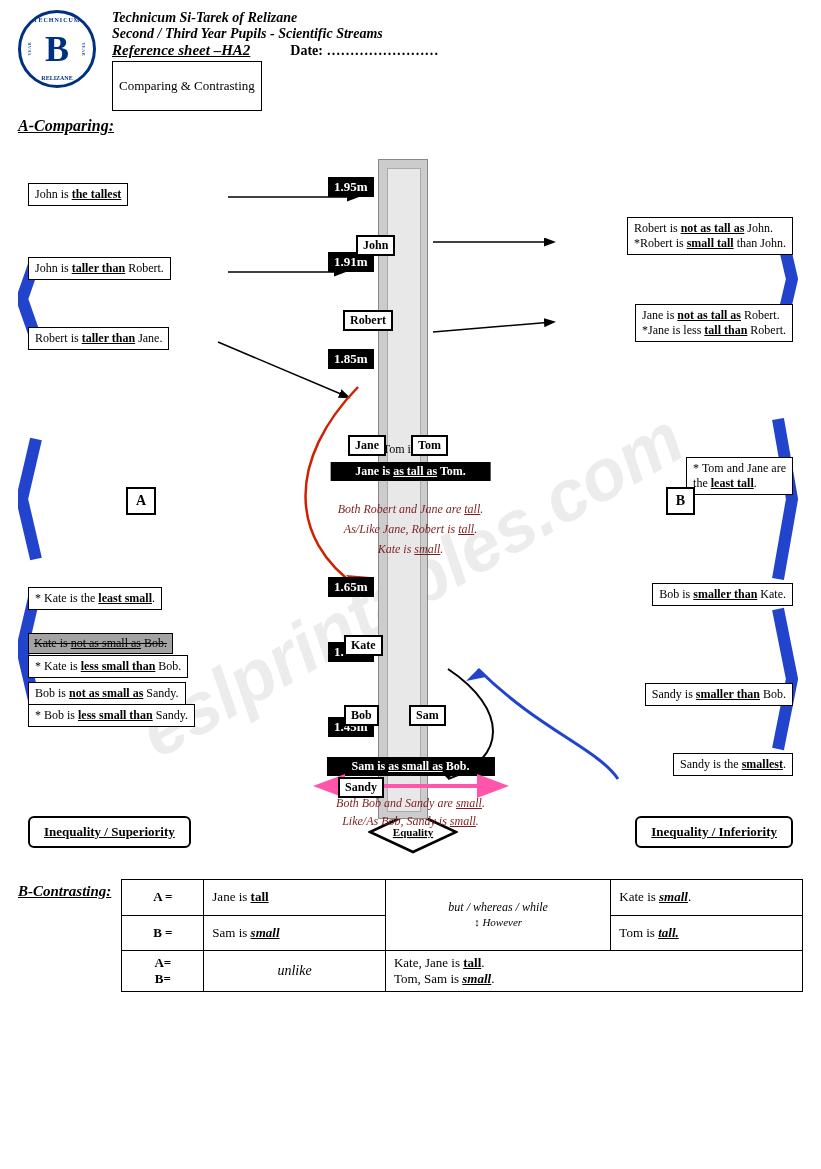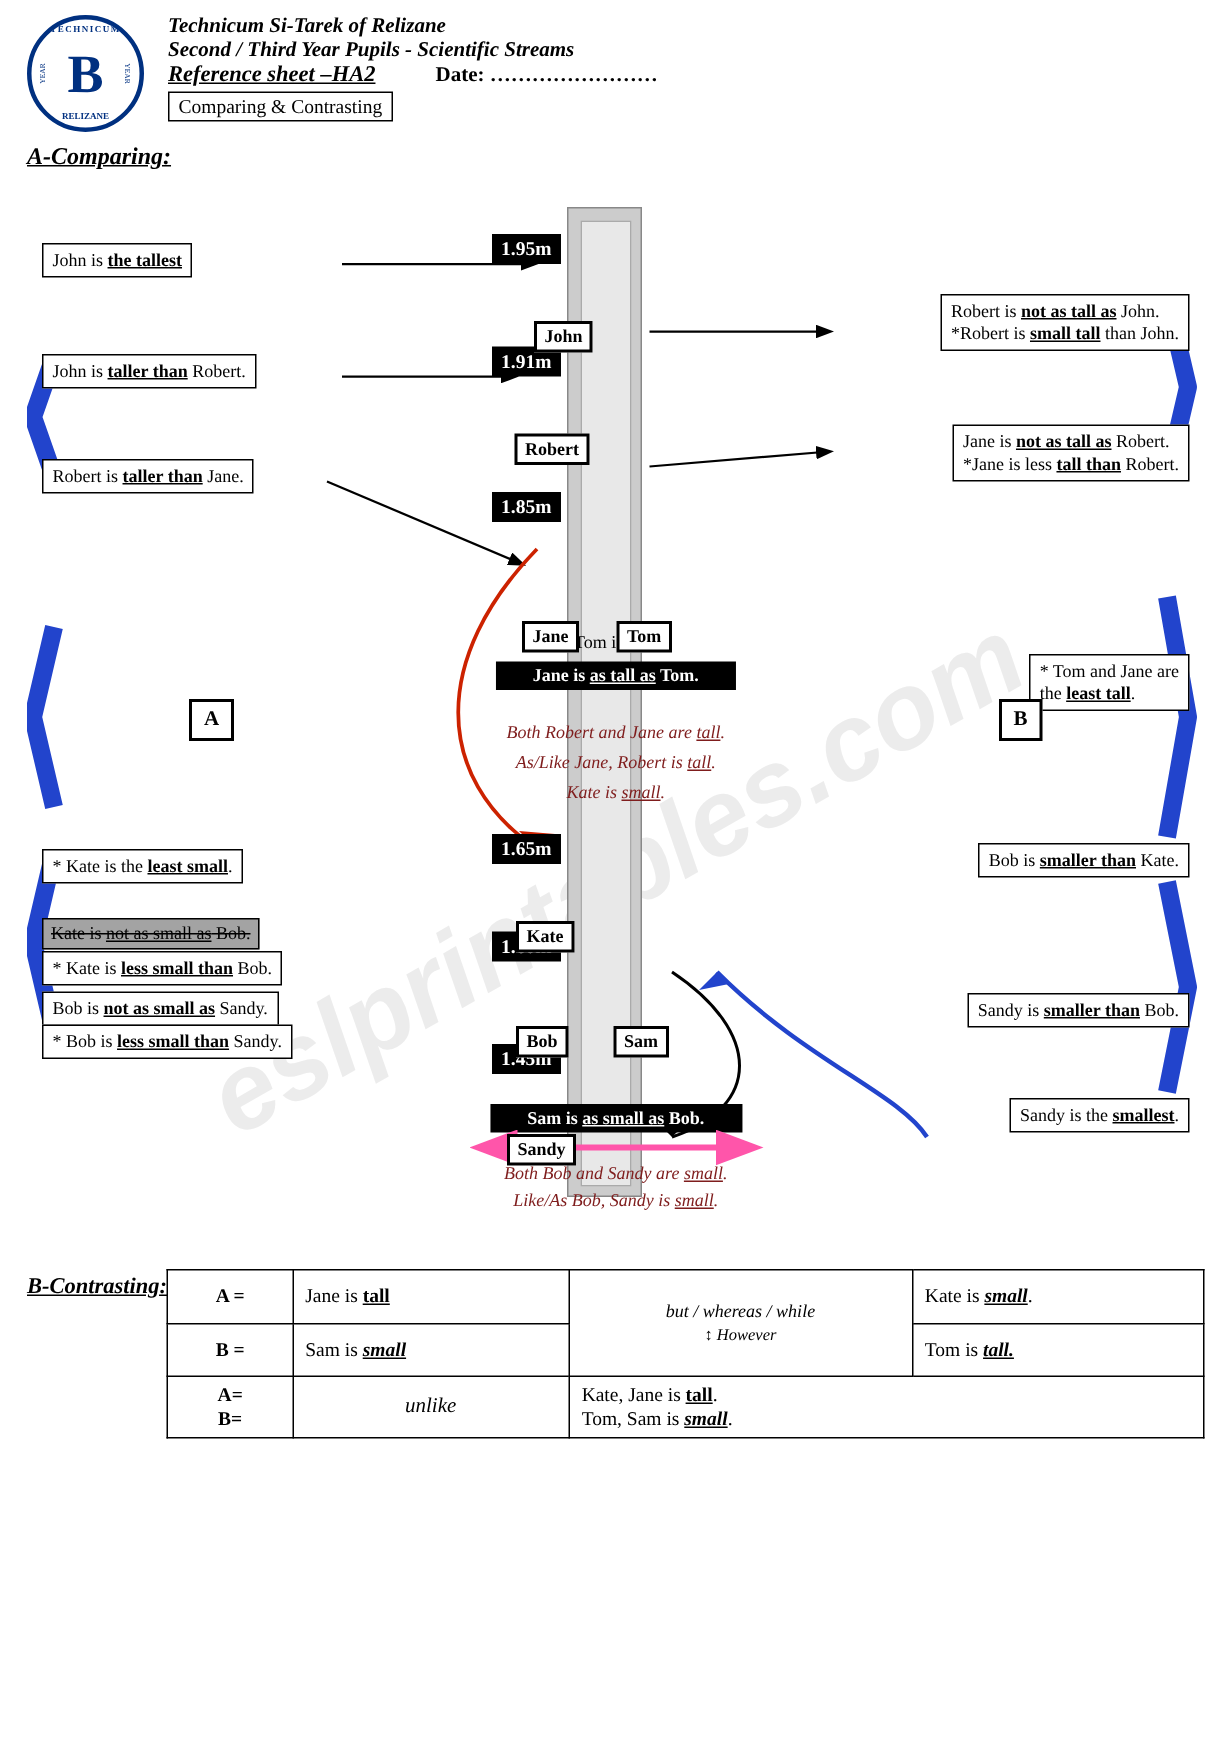--- a/index.html
+++ b/index.html
@@ -58,21 +58,21 @@
       font-style: italic;
     }
     .header-text .date-line {
       font-size: 14px;
       font-weight: bold;
     }
     .header-text .topic {
       font-size: 13px;
       border: 1.5px solid #000;
       display: inline-block;
-      padding: 1px 6px;
+      padding: 16px 6px;
       margin-top: 2px;
       text-align: right;
     }
 
     
     .section-title {
       font-size: 16px;
       font-weight: bold;
       font-style: italic;
       text-decoration: underline;
@@ -217,23 +217,24 @@
     }
 
     .equality-diamond {
       display: flex;
       flex-direction: column;
       align-items: center;
     }
 
     
     .contrasting-section {
-      margin-top: 8px;
+      margin-top: 20px;
       display: flex;
       align-items: flex-start;
+      gap: 10px;
     }
     .contrasting-title {
       font-size: 15px;
       font-weight: bold;
       font-style: italic;
       text-decoration: underline;
       white-space: nowrap;
       margin-top: 4px;
     }
     .contrast-table {
@@ -519,20 +520,37 @@
             <polygon points="8 0, 0 3, 8 6" fill="#ff55aa"></polygon>
           </marker>
           <marker id="pink-right" markerWidth="8" markerHeight="6" refX="6" refY="3" orient="auto">
             <polygon points="0 0, 8 3, 0 6" fill="#ff55aa"></polygon>
           </marker>
         </defs>
         <line x1="10" y1="12" x2="190" y2="12" stroke="#ff55aa" stroke-width="4" marker-start="url(#pink-left)" marker-end="url(#pink-right)"></line>
       </svg>
     </div>
 
+    <div class="compare-bottom">
+      <div class="ineq-box">
+        <span>Inequality / Superiority</span>
+      </div>
+
+      <div class="equality-diamond">
+
+        <svg width="90" height="44" viewBox="0 0 90 44">
+          <polygon points="45,2 88,22 45,42 2,22" fill="#fff" stroke="#000" stroke-width="2.5"></polygon>
+          <text x="45" y="26" text-anchor="middle" font-size="11" font-weight="bold" font-family="Times New Roman" text-decoration="underline">Equality</text>
+        </svg>
+      </div>
+
+      <div class="ineq-box">
+        <span>Inequality / Inferiority</span>
+      </div>
+    </div>
 
   </div>
 
   <div class="contrasting-section">
     <div class="contrasting-title">B-Contrasting:</div>
 
     <table class="contrast-table">
       <tbody>
 
         <tr>

